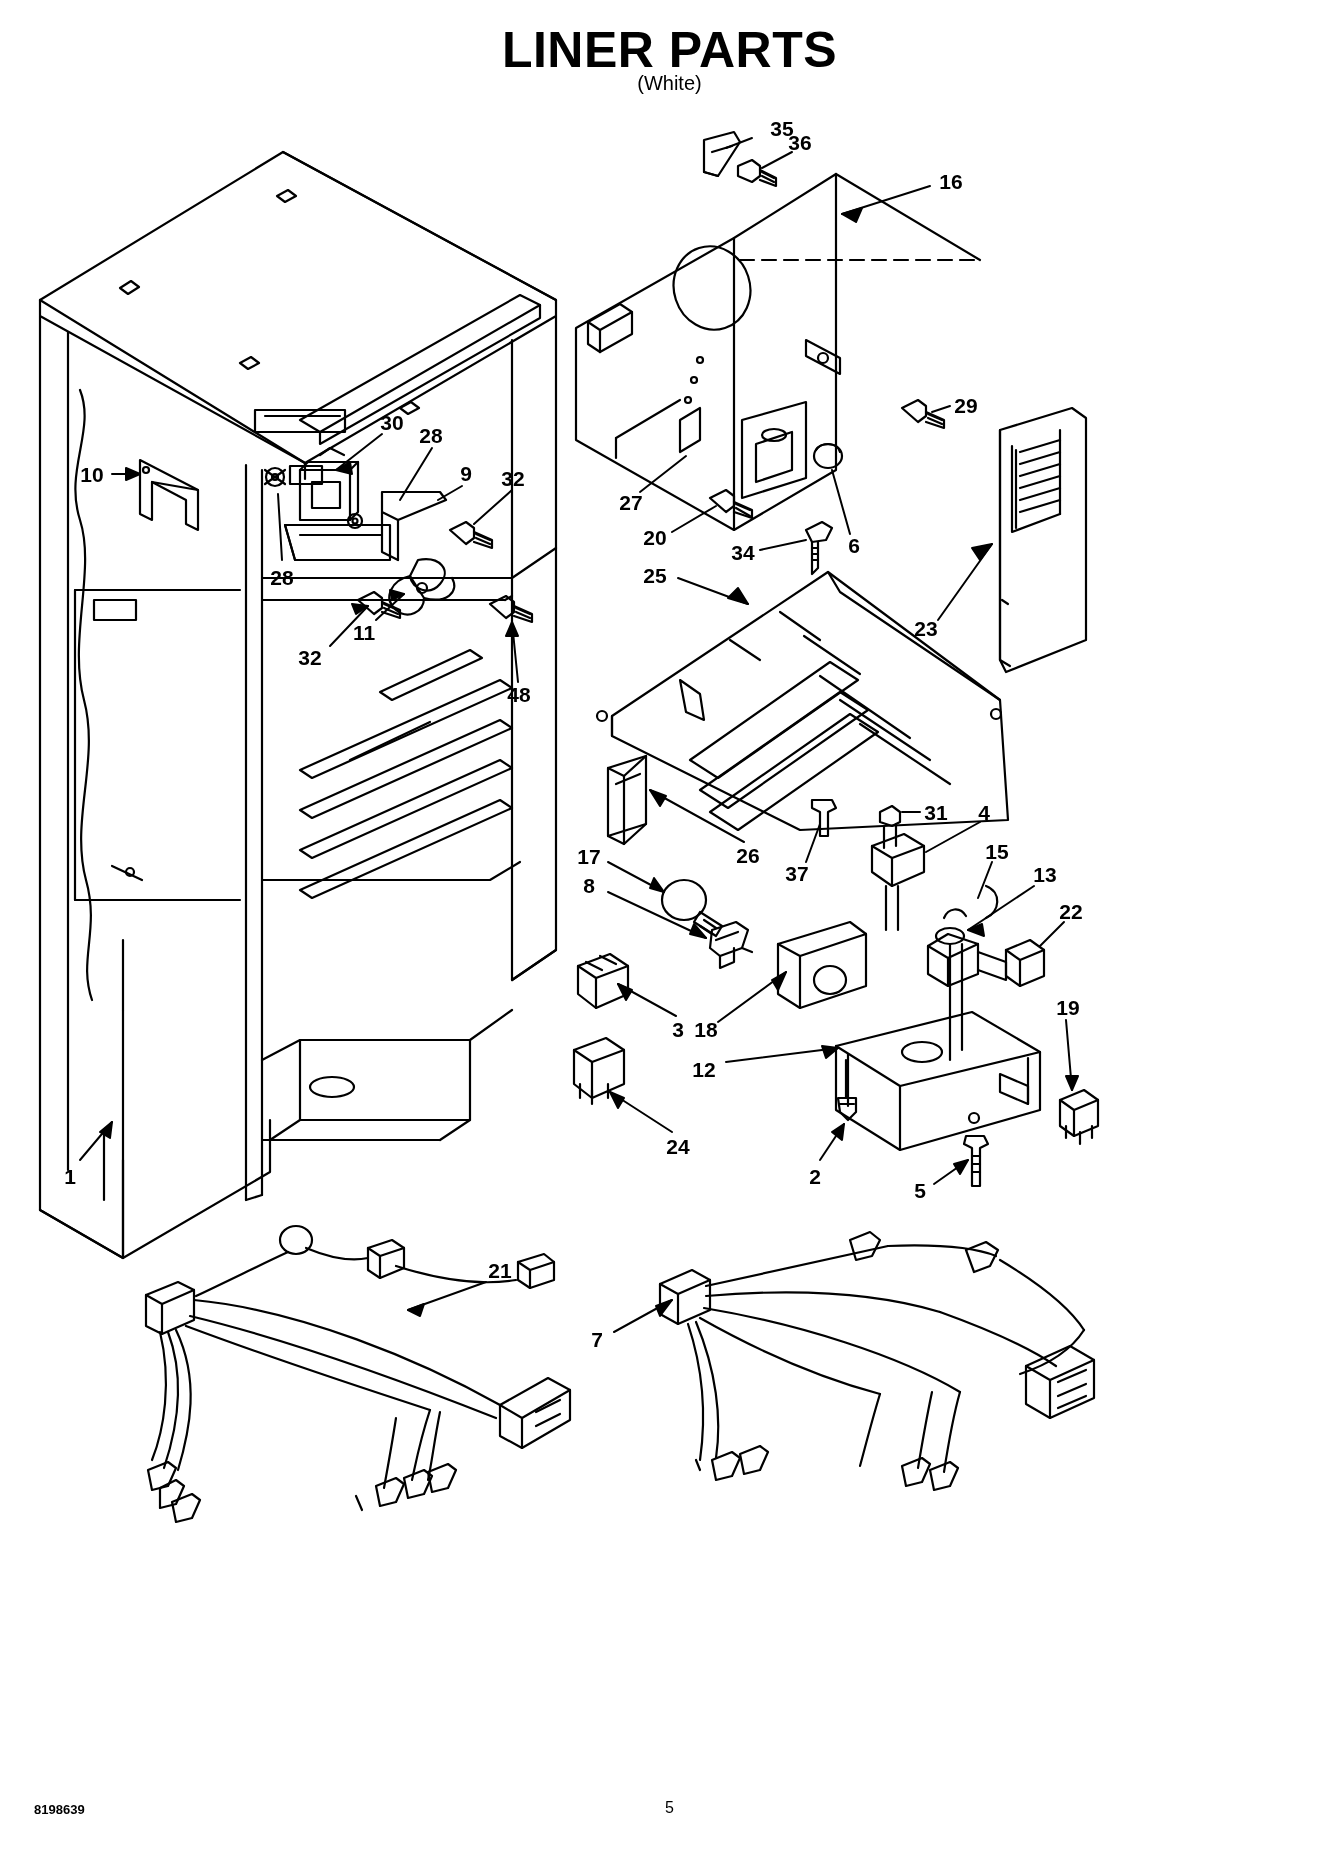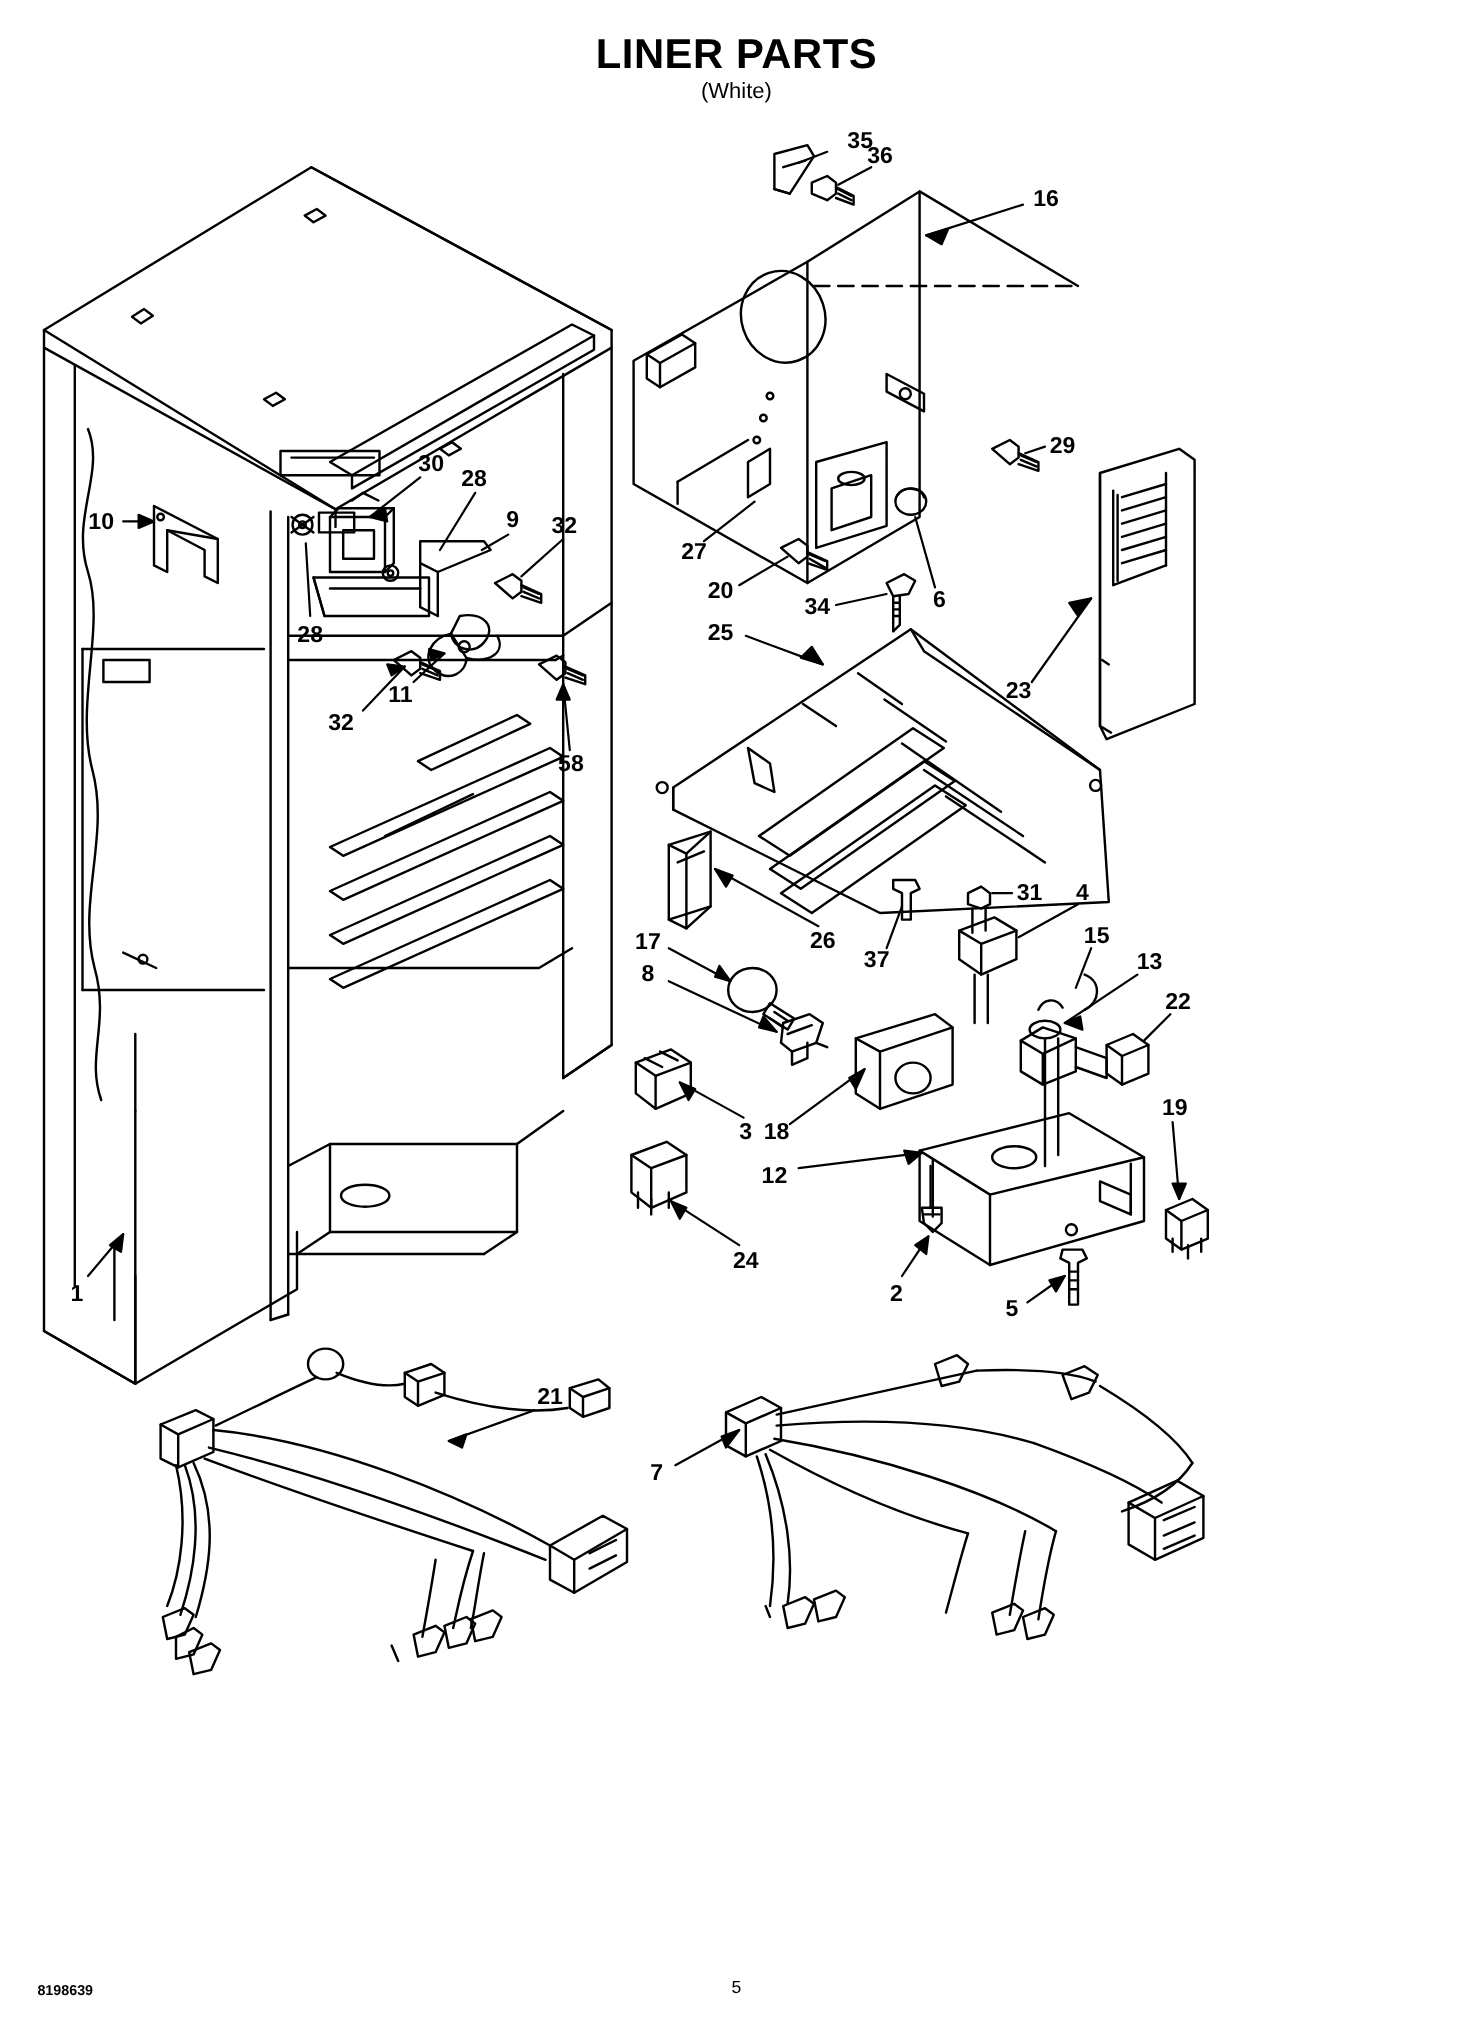--- a/index.html
+++ b/index.html
@@ -20,21 +20,21 @@
   }
   
   #header {
     position: absolute;
     top: 28px;
     left: 0;
     width: 1339px;
     text-align: center;
   }
   #doc-title {
-    font-size: 38px;
+    font-size: 50px;
     font-weight: bold;
     letter-spacing: 0.5px;
     line-height: 44px;
   }
   #doc-models {
     font-size: 18px;
     font-weight: bold;
     line-height: 26px;
     margin-top: 4px;
   }
@@ -582,21 +582,21 @@
   <div class="callout" style="left:92px; top:474px;">10</div>
   <div class="callout" style="left:631px; top:502px;">27</div>
   <div class="callout" style="left:655px; top:537px;">20</div>
   <div class="callout" style="left:743px; top:552px;">34</div>
   <div class="callout" style="left:854px; top:545px;">6</div>
   <div class="callout" style="left:282px; top:577px;">28</div>
   <div class="callout" style="left:655px; top:575px;">25</div>
   <div class="callout" style="left:364px; top:632px;">11</div>
   <div class="callout" style="left:926px; top:628px;">23</div>
   <div class="callout" style="left:310px; top:657px;">32</div>
-  <div class="callout" style="left:519px; top:694px;">58</div>
+  <div class="callout" style="left:519px; top:694px;">48</div>
   <div class="callout" style="left:936px; top:812px;">31</div>
   <div class="callout" style="left:984px; top:812px;">4</div>
   <div class="callout" style="left:748px; top:855px;text-align:right;">26</div>
   <div class="callout" style="left:797px; top:873px;">37</div>
   <div class="callout" style="left:997px; top:851px;">15</div>
   <div class="callout" style="left:1045px; top:874px;">13</div>
   <div class="callout" style="left:589px; top:856px;">17</div>
   <div class="callout" style="left:589px; top:885px;">8</div>
   <div class="callout" style="left:1071px; top:911px;">22</div>
   <div class="callout" style="left:1068px; top:1007px;">19</div>

